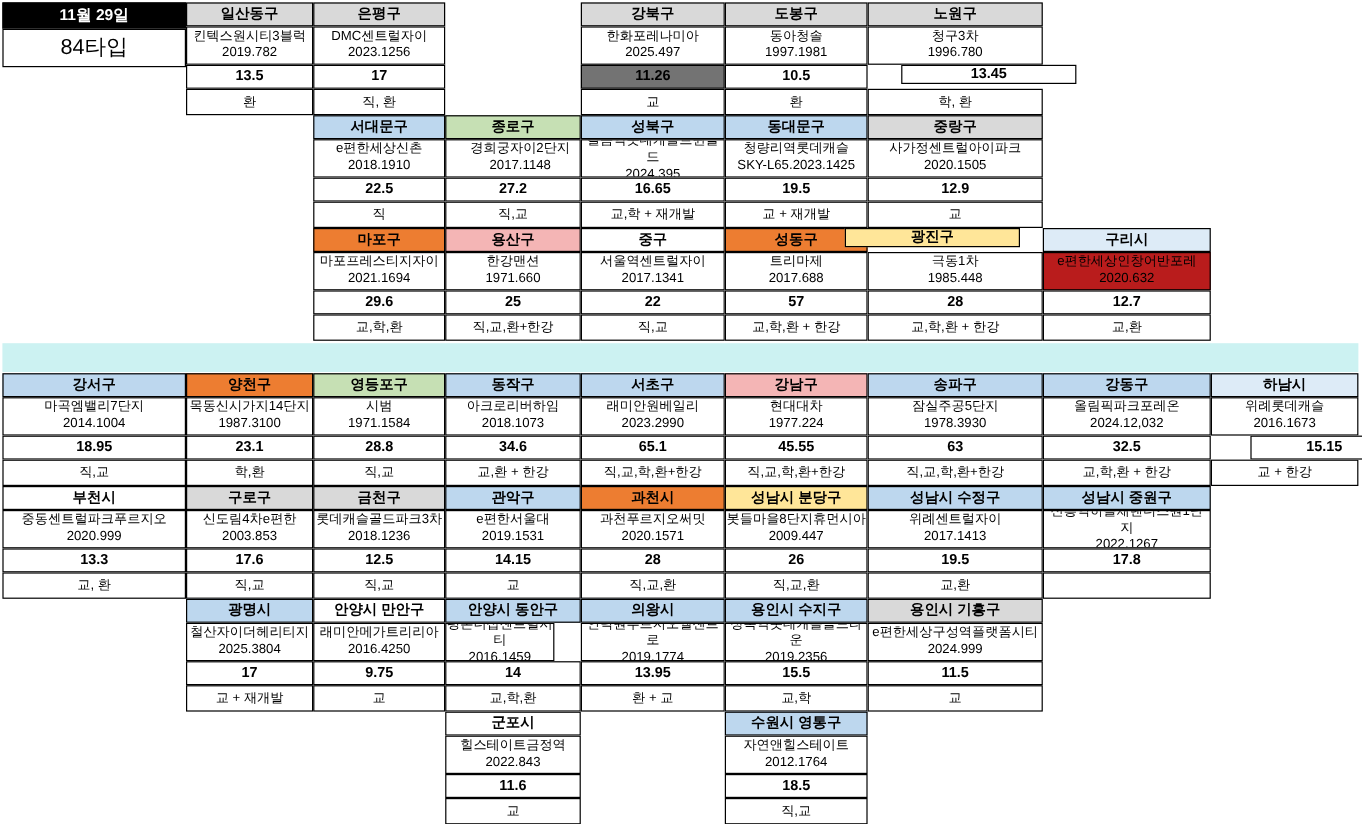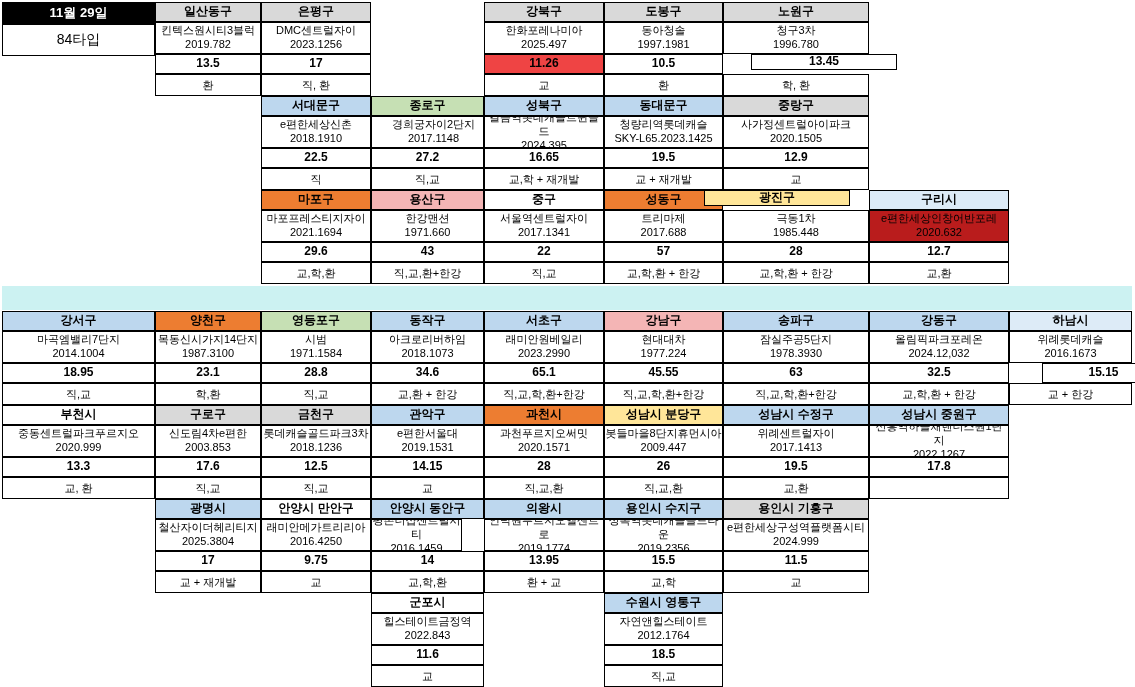--- a/index.html
+++ b/index.html
@@ -50,21 +50,21 @@
     font-size: 11px;
   }
   .title {
     background: #000000;
     color: #ffffff;
     font-weight: bold;
     font-size: 13px;
     border: 1px solid #000000;
   }
   .subtitle {
-    font-size: 14px;
+    font-size: 18px;
   }
   .noborder {
     border: none;
     background: transparent;
   }
 </style>
 </head>
 <body>
 
 <div id="sheet">
@@ -77,21 +77,21 @@
     <div class="cell num" style="left: 155px; top: 54px; width: 106px; height: 20px; background: rgb(255, 255, 255);">13.5</div>
     <div class="cell tag" style="left: 155px; top: 74px; width: 106px; height: 22px; background: rgb(255, 255, 255);">환</div>
     <div class="cell hdr" style="left: 261px; top: 2px; width: 110px; height: 20px; background: rgb(217, 217, 217);">은평구</div>
     <div class="cell name" style="left: 261px; top: 22px; width: 110px; height: 32px; background: rgb(255, 255, 255);">DMC센트럴자이
 2023.1256</div>
     <div class="cell num" style="left: 261px; top: 54px; width: 110px; height: 20px; background: rgb(255, 255, 255);">17</div>
     <div class="cell tag" style="left: 261px; top: 74px; width: 110px; height: 22px; background: rgb(255, 255, 255);">직, 환</div>
     <div class="cell hdr" style="left: 484px; top: 2px; width: 120px; height: 20px; background: rgb(217, 217, 217);">강북구</div>
     <div class="cell name" style="left: 484px; top: 22px; width: 120px; height: 32px; background: rgb(255, 255, 255);">한화포레나미아
 2025.497</div>
-    <div class="cell num" style="left: 484px; top: 54px; width: 120px; height: 20px; background: #ef4444;">11.26</div>
+    <div class="cell num" style="left: 484px; top: 54px; width: 120px; height: 20px; background: #737373;">11.26</div>
     <div class="cell tag" style="left: 484px; top: 74px; width: 120px; height: 22px; background: rgb(255, 255, 255);">교</div>
     <div class="cell hdr" style="left: 604px; top: 2px; width: 119px; height: 20px; background: rgb(217, 217, 217);">도봉구</div>
     <div class="cell name" style="left: 604px; top: 22px; width: 119px; height: 32px; background: rgb(255, 255, 255);">동아청솔
 1997.1981</div>
     <div class="cell num" style="left: 604px; top: 54px; width: 119px; height: 20px; background: rgb(255, 255, 255);">10.5</div>
     <div class="cell tag" style="left: 604px; top: 74px; width: 119px; height: 22px; background: rgb(255, 255, 255);">환</div>
     <div class="cell hdr" style="left: 723px; top: 2px; width: 146px; height: 20px; background: rgb(217, 217, 217);">노원구</div>
     <div class="cell name" style="left: 723px; top: 22px; width: 146px; height: 32px; background: rgb(255, 255, 255);">청구3차
 1996.780</div>
     <div class="cell num" style="left: 751px; top: 54px; width: 146px; height: 16px; background: rgb(255, 255, 255);">13.45</div>
@@ -122,21 +122,21 @@
     <div class="cell num" style="left: 723px; top: 148px; width: 146px; height: 20px; background: rgb(255, 255, 255);">12.9</div>
     <div class="cell tag" style="left: 723px; top: 168px; width: 146px; height: 22px; background: rgb(255, 255, 255);">교</div>
     <div class="cell hdr" style="left: 261px; top: 190px; width: 110px; height: 20px; background: rgb(237, 125, 49);">마포구</div>
     <div class="cell name" style="left: 261px; top: 210px; width: 110px; height: 32px; background: rgb(255, 255, 255);">마포프레스티지자이
 2021.1694</div>
     <div class="cell num" style="left: 261px; top: 242px; width: 110px; height: 20px; background: rgb(255, 255, 255);">29.6</div>
     <div class="cell tag" style="left: 261px; top: 262px; width: 110px; height: 22px; background: rgb(255, 255, 255);">교,학,환</div>
     <div class="cell hdr" style="left: 371px; top: 190px; width: 113px; height: 20px; background: rgb(244, 181, 181);">용산구</div>
     <div class="cell name" style="left: 371px; top: 210px; width: 113px; height: 32px; background: rgb(255, 255, 255);">한강맨션
 1971.660</div>
-    <div class="cell num" style="left: 371px; top: 242px; width: 113px; height: 20px; background: rgb(255, 255, 255);">43</div>
+    <div class="cell num" style="left: 371px; top: 242px; width: 113px; height: 20px; background: rgb(255, 255, 255);">25</div>
     <div class="cell tag" style="left: 371px; top: 262px; width: 113px; height: 22px; background: rgb(255, 255, 255);">직,교,환+한강</div>
     <div class="cell hdr" style="left: 484px; top: 190px; width: 120px; height: 20px; background: rgb(255, 255, 255);">중구</div>
     <div class="cell name" style="left: 484px; top: 210px; width: 120px; height: 32px; background: rgb(255, 255, 255);">서울역센트럴자이
 2017.1341</div>
     <div class="cell num" style="left: 484px; top: 242px; width: 120px; height: 20px; background: rgb(255, 255, 255);">22</div>
     <div class="cell tag" style="left: 484px; top: 262px; width: 120px; height: 22px; background: rgb(255, 255, 255);">직,교</div>
     <div class="cell hdr" style="left: 604px; top: 190px; width: 119px; height: 20px; background: rgb(237, 125, 49);">성동구</div>
     <div class="cell name" style="left: 604px; top: 210px; width: 119px; height: 32px; background: rgb(255, 255, 255);">트리마제
 2017.688</div>
     <div class="cell num" style="left: 604px; top: 242px; width: 119px; height: 20px; background: rgb(255, 255, 255);">57</div>

